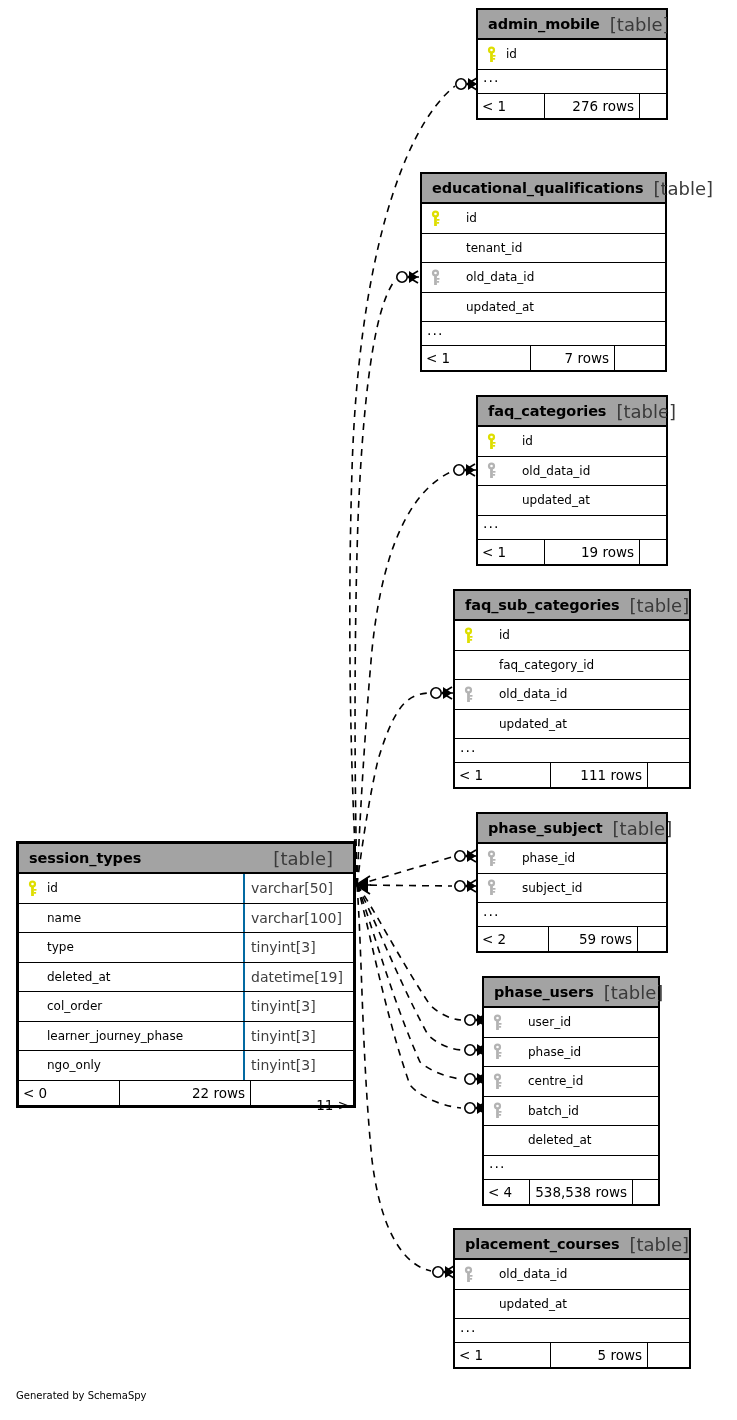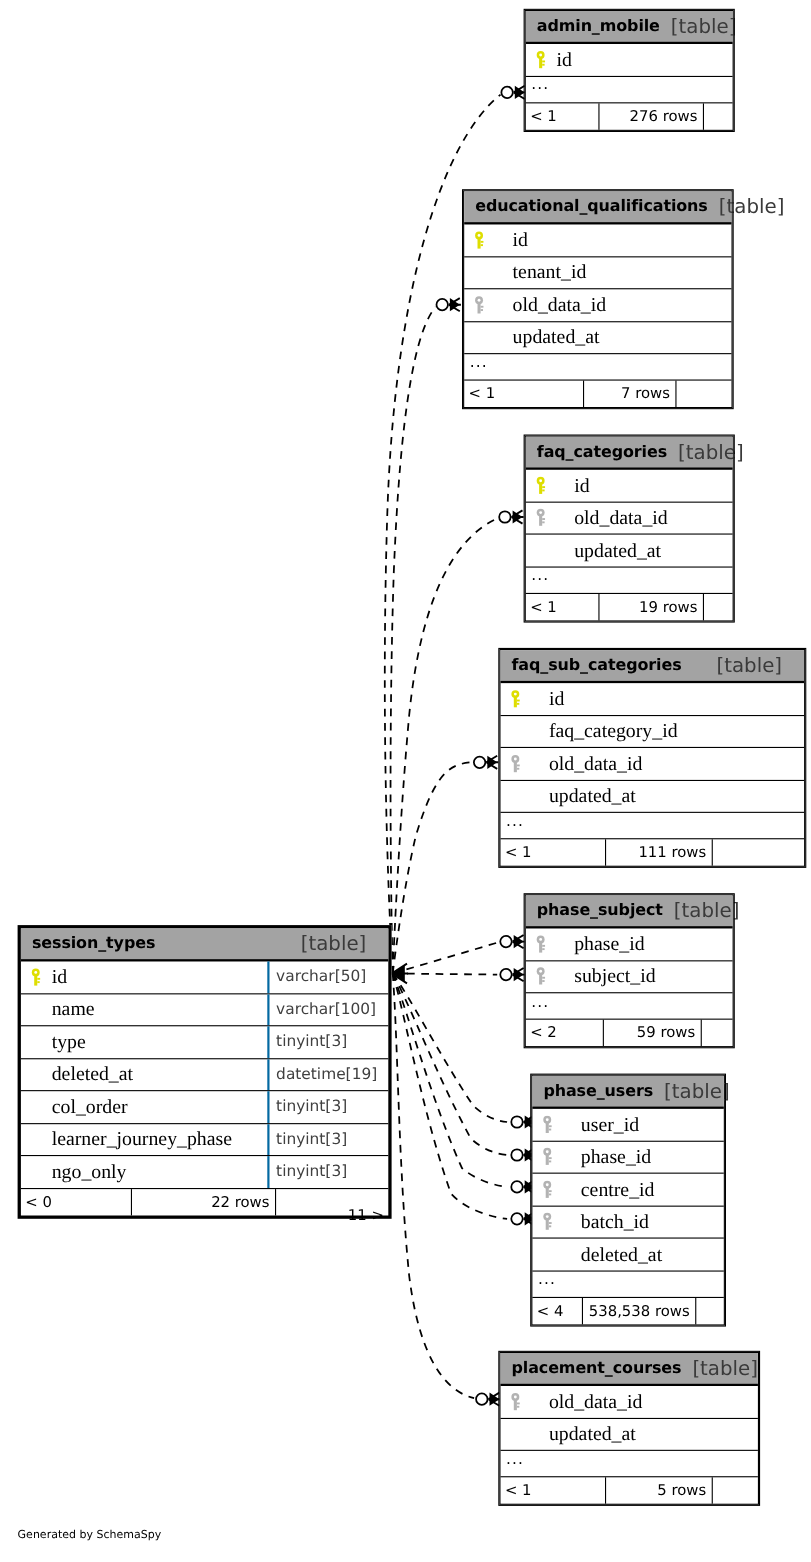--- a/index.html
+++ b/index.html
@@ -74,24 +74,23 @@
     white-space: nowrap;
   }
   .keycell {
     width: 26px;
     min-width: 26px;
     display: flex;
     align-items: center;
     justify-content: center;
   }
   .col-name {
-    font-size: 18px;
+    font-size: 12px;
     color: #000000;
     padding-left: 2px;
-    font-family: Liberation Serif, serif;
   }
   .col-name.indent {
     padding-left: 18px;
   }
   .col-type {
     margin-left: auto;
     font-size: 14px;
     color: #404040;
     border-left: 2px solid #0369a1;
     box-sizing: border-box;
@@ -363,21 +362,21 @@
     <div class="ellipsis-row">
       <span>...</span>
     </div>
     <div class="footer-row">
       <div class="fc left" style="width:66px">&lt; 1</div>
       <div class="fc mid" style="width:96px">19 rows</div>
       <div class="fc right" style="width:26px"></div>
     </div>
   </div>
 
-  <div class="table-box" style="left:454px; top:590px; width:278px;">
+  <div class="table-box" style="left:454px; top:590px; width:236px;">
     <div class="tbl-header">
       <span class="tbl-name">faq_sub_categories</span>
       <span class="tbl-tag">[table]</span>
     </div>
     <div class="col-row">
       <span class="keycell">
         <svg class="keyicon" width="11" height="17" viewBox="0 0 11 17">
             <circle cx="5.5" cy="4" r="3.6" fill="#dede00"></circle>
             <circle cx="5.5" cy="4" r="1.3" fill="#ffffff"></circle>
             <rect x="4.1" y="6.4" width="2.8" height="9.6" fill="#dede00"></rect>

